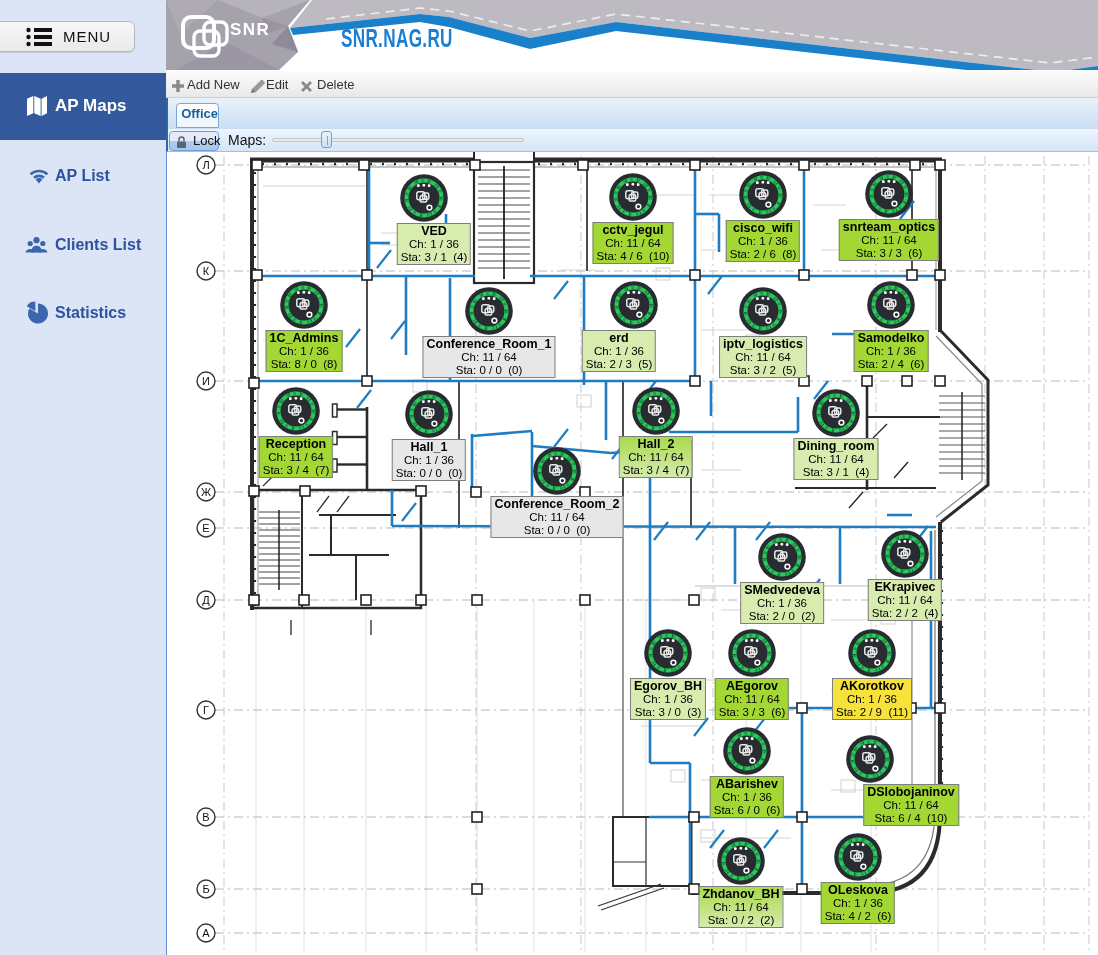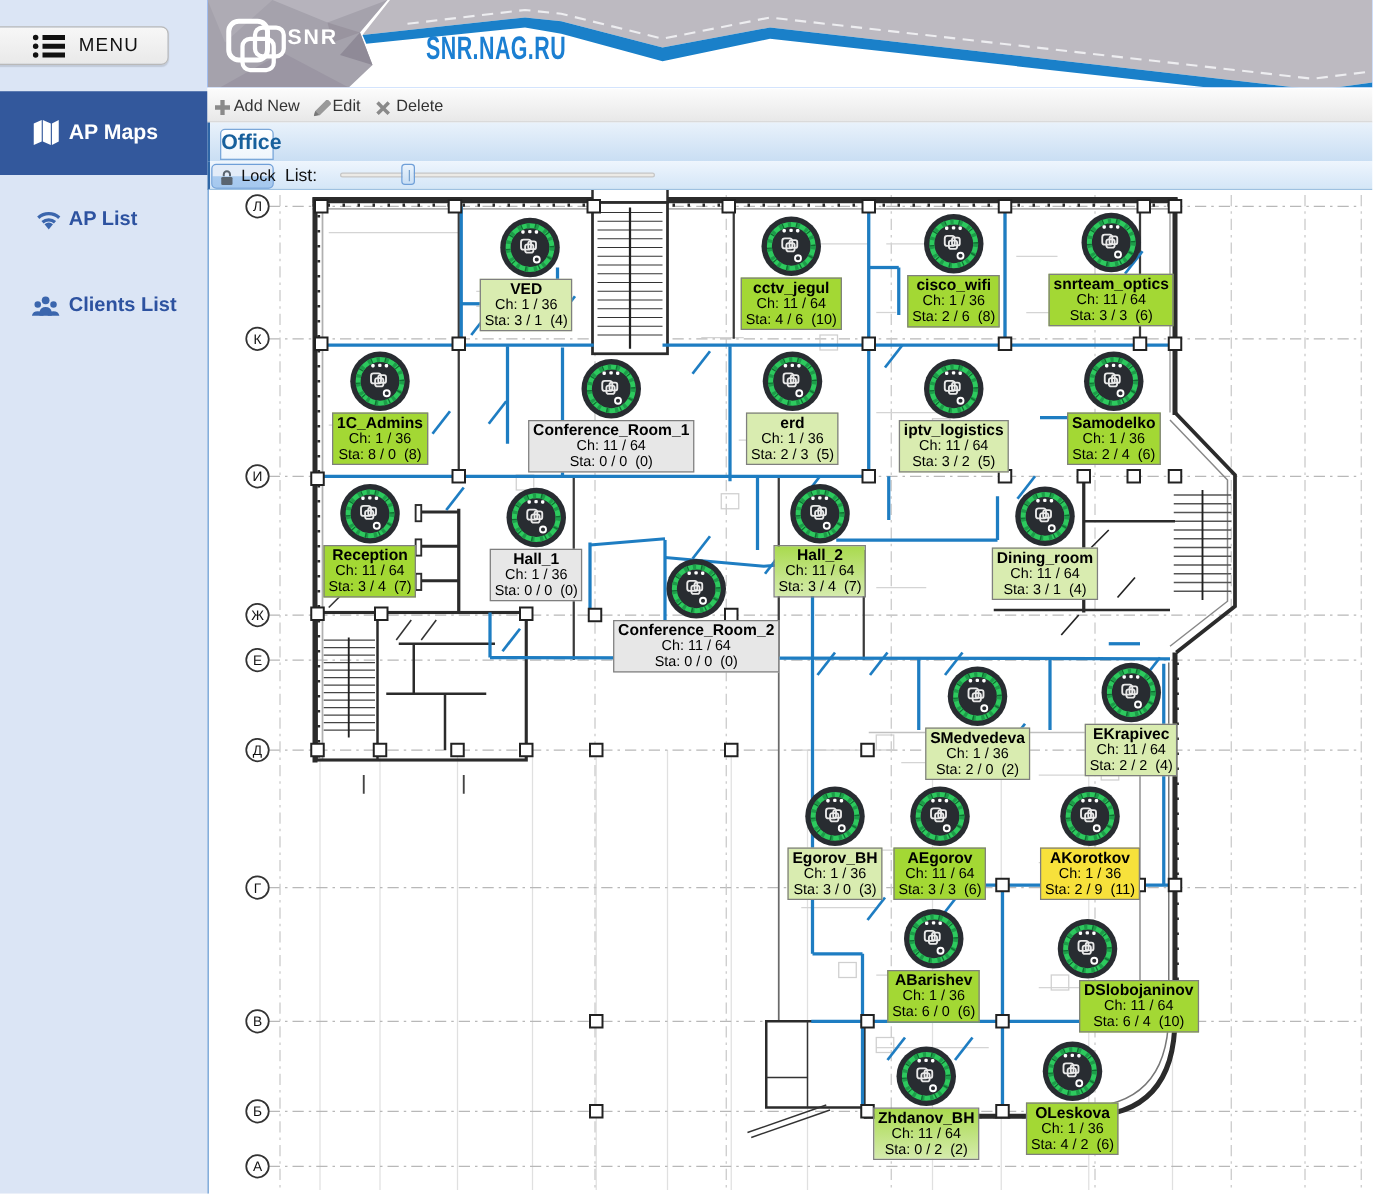--- a/index.html
+++ b/index.html
@@ -14,21 +14,21 @@
 #apmaps .mtxt{color:#fff;font-size:17px}
 .micon{position:absolute;left:26px;top:50%;transform:translateY(-50%)}
 
 #header{position:absolute;left:166px;top:0;width:932px;height:70px;background:#3b82f6;overflow:hidden}
 
 #toolbar{position:absolute;left:166px;top:70px;width:932px;height:28px;background:linear-gradient(#fcfcfc,#e8e8e8);border-top:1px solid #fff;border-bottom:1px solid #d0d0d0;color:#333;font-size:13px}
 .tbi{position:absolute;top:0;height:28px;line-height:27px}
 .tbico{position:absolute}
 
 #tabbar{position:absolute;left:166px;top:98px;width:932px;height:31px;background:linear-gradient(#e9f2fb,#c9def3);border-left:2px solid #2f67a7}
-#tab{position:absolute;left:8px;top:5px;width:43px;height:25px;background:linear-gradient(#ffffff,#eef5fc);border:1px solid #7aa7d9;border-radius:4px 4px 0 0;color:#18609c;font-weight:bold;font-size:17px;text-align:left;line-height:20px}
+#tab{position:absolute;left:8px;top:5px;width:43px;height:25px;background:linear-gradient(#ffffff,#eef5fc);border:1px solid #7aa7d9;border-radius:4px 4px 0 0;color:#18609c;font-weight:bold;font-size:13px;text-align:right;line-height:20px}
 
 #scalerow{position:absolute;left:166px;top:129px;width:932px;height:23px;background:linear-gradient(#eef5fd,#d4e6f7);border-left:2px solid #2f67a7;border-bottom:1px solid #9ec1e0}
 #lockbtn{position:absolute;left:1px;top:2px;width:50px;height:20px;background:linear-gradient(#e3ecf8 48%,#abccf0 52%,#a5c8ee);border:1px solid #6f9fd8;border-radius:4px;font-size:13px;color:#111;text-align:right;padding-left:23px;line-height:18px}
 #scalelbl{position:absolute;left:60px;top:3px;font-size:14px;color:#111}
 #track{position:absolute;left:104px;top:9px;width:252px;height:4px;background:#eceae6;border:1px solid #c6c6c6;border-radius:3px}
 #thumb{position:absolute;left:153px;top:2px;width:11px;height:17px;background:linear-gradient(#eaf3fc,#c9dff5);border:1px solid #6f9fd8;border-radius:3px}
 #thumb:after{content:"";position:absolute;left:5px;top:4px;width:1px;height:9px;background:#7aa4cf}
 
 #map{position:absolute;left:166px;top:152px;width:932px;height:803px;background:#fff;border-left:1px solid #5e94cf}
 
@@ -74,20 +74,27 @@
   <div class="mtxt">Clients List</div>
  </div>
  <div class="mitem" style="top:156px">
   <svg class="micon" width="26" height="22" viewBox="0 0 26 22">
    <path d="M13 18.5 l3.4-4.2 a5.6 5.6 0 0 0 -6.8 0 Z" fill="#3b66ad"></path>
    <path d="M4.6 9.2 a12.5 12.5 0 0 1 16.8 0" stroke="#3b66ad" stroke-width="2.6" fill="none"></path>
    <path d="M8 12.8 a7.5 7.5 0 0 1 10 0" stroke="#3b66ad" stroke-width="2.6" fill="none"></path>
   </svg>
   <div class="mtxt">AP List</div>
  </div>
+ <div class="mitem" style="top:293px">
+  <svg class="micon" width="23" height="23" viewBox="0 0 23 23">
+   <path d="M12 12 L12 2 A10 10 0 1 1 3.34 7 Z" fill="#3b66ad"></path>
+   <path d="M11 11 L2.34 6 A10 10 0 0 1 11 1 Z" fill="#3b66ad" transform="translate(-1.6,-1.2)"></path>
+  </svg>
+  <div class="mtxt">Statistics</div>
+ </div>
 </div>
 
 <div id="header">
  <svg width="932" height="70" viewBox="0 0 932 70" preserveAspectRatio="none">
   <rect x="0" y="0" width="932" height="70" fill="#ffffff"></rect>
 
   <polygon points="146,0 932,0 932,66 888,72 450,22 364,38 283,17 254,14 124,28" fill="#bdbac1"></polygon>
 
   <polygon points="124,28 254,14 283,17 364,38 450,22 888,72 932,66 932,74 890,80 450,31 364,49 283,27 254,22 127,35" fill="#1a80c9"></polygon>
 
@@ -128,21 +135,21 @@
 
 <div id="tabbar">
       <div id="tab">Office</div>
     </div>
 
 <div id="scalerow">
  <div id="lockbtn">Lock<svg style="position:absolute;left:6px;top:4px" width="11" height="12" viewBox="0 0 11 12">
           <rect x="1" y="5.5" width="9" height="6.5" rx="1" fill="#5a6570"></rect>
           <path d="M3 5 V3.5 a2.5 2.5 0 0 1 5 0 V5" fill="none" stroke="#5a6570" stroke-width="1.6"></path>
         </svg></div>
- <div id="scalelbl">List:</div>
+ <div id="scalelbl">Maps:</div>
  <div id="track"></div>
  <div id="thumb"></div>
 </div>
 
 <div id="map">
  <svg width="932" height="803" viewBox="166 152 932 803">
   <defs>
    <g id="apicon">
     <circle r="23.8" fill="#282c31"></circle>
     <circle r="17.5" fill="none" stroke="#2dc95e" stroke-width="4"></circle>
@@ -468,21 +475,21 @@
 <use href="#apicon" x="781" y="557"></use>
 <use href="#apicon" x="904" y="554"></use>
 <use href="#apicon" x="667" y="653"></use>
 <use href="#apicon" x="751" y="653"></use>
 <use href="#apicon" x="871" y="653"></use>
 <use href="#apicon" x="746" y="751"></use>
 <use href="#apicon" x="869" y="759"></use>
 <use href="#apicon" x="740" y="861"></use>
 <use href="#apicon" x="857" y="857"></use>
  </svg>
- <div class="lbl pale" style="left:254px;top:71px">
+ <div class="lbl pale" style="left:267px;top:71px">
         <div class="nm">VED</div>
         <div class="ln">Ch: 1 / 36</div>
         <div class="ln">Sta: 3 / 1&nbsp; (4)</div>
       </div>
 <div class="lbl bright" style="left:466px;top:70px">
         <div class="nm">cctv_jegul</div>
         <div class="ln">Ch: 11 / 64</div>
         <div class="ln">Sta: 4 / 6&nbsp; (10)</div>
       </div>
 <div class="lbl bright" style="left:596px;top:68px">
@@ -498,21 +505,21 @@
 <div class="lbl bright" style="left:137px;top:178px">
         <div class="nm">1C_Admins</div>
         <div class="ln">Ch: 1 / 36</div>
         <div class="ln">Sta: 8 / 0&nbsp; (8)</div>
       </div>
 <div class="lbl gray" style="left:322px;top:184px">
         <div class="nm">Conference_Room_1</div>
         <div class="ln">Ch: 11 / 64</div>
         <div class="ln">Sta: 0 / 0&nbsp; (0)</div>
       </div>
-<div class="lbl pale" style="left:467px;top:178px">
+<div class="lbl pale" style="left:452px;top:178px">
         <div class="nm">erd</div>
         <div class="ln">Ch: 1 / 36</div>
         <div class="ln">Sta: 2 / 3&nbsp; (5)</div>
       </div>
 <div class="lbl pale" style="left:596px;top:184px">
         <div class="nm">iptv_logistics</div>
         <div class="ln">Ch: 11 / 64</div>
         <div class="ln">Sta: 3 / 2&nbsp; (5)</div>
       </div>
 <div class="lbl bright" style="left:724px;top:178px">

